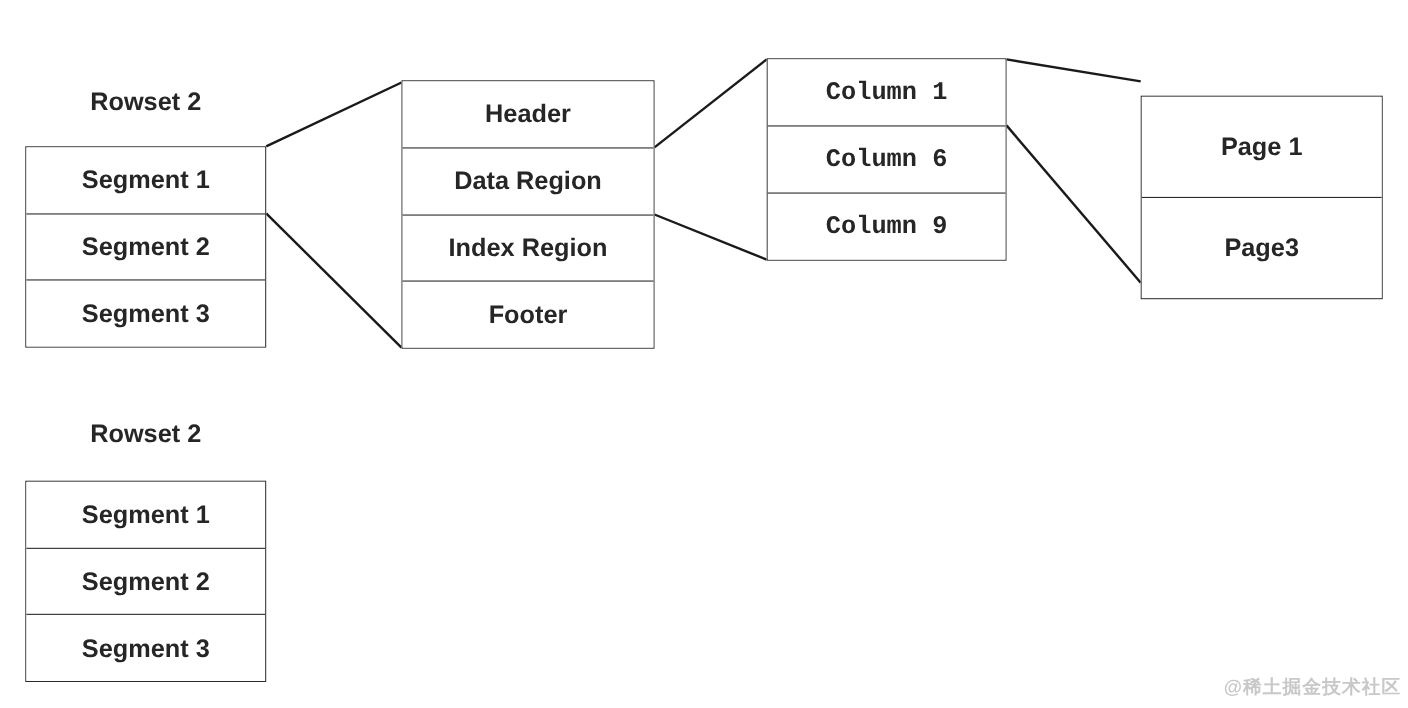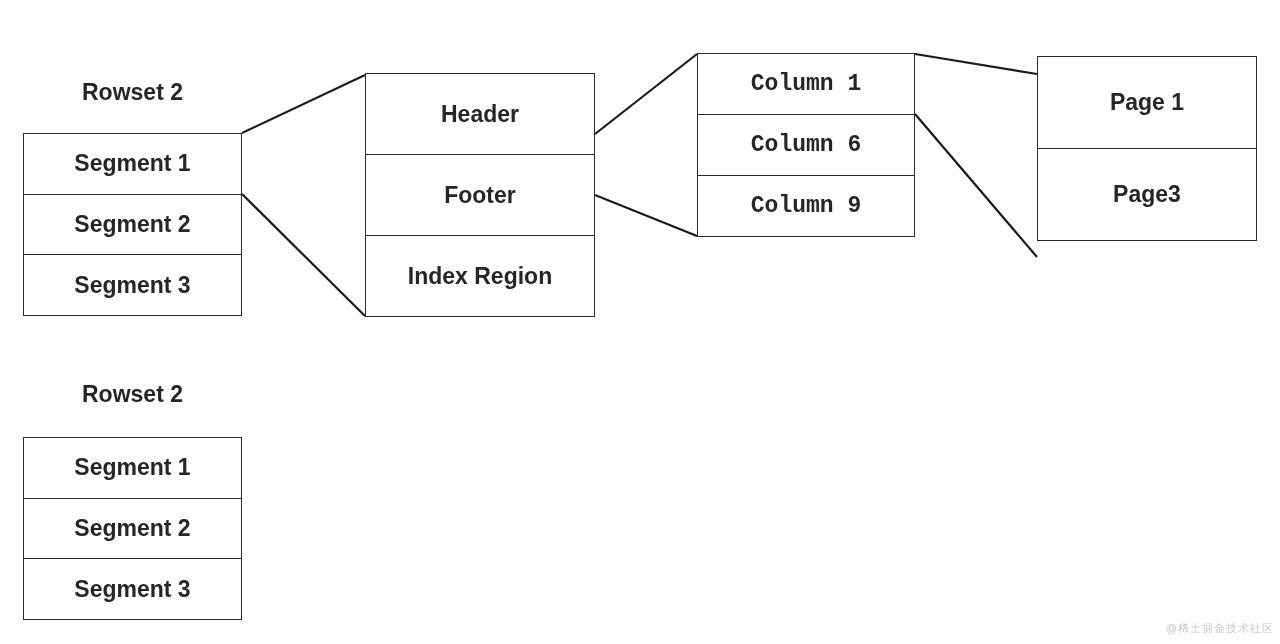--- a/index.html
+++ b/index.html
@@ -53,22 +53,22 @@
     pointer-events: none;
   }
   #connector-svg line {
     stroke: #1a1a1a;
     stroke-width: 2.2;
   }
   .watermark {
     position: absolute;
     right: 6px;
     bottom: 8px;
-    font-size: 11px;
-    font-weight: 400;
+    font-size: 17px;
+    font-weight: 700;
     color: #c8c8c8;
     letter-spacing: 1px;
   }
 </style>
 </head>
 <body>
 
 <div id="canvas">
 
   <svg id="connector-svg" viewBox="0 0 1280 644">
@@ -83,31 +83,32 @@
   <div class="group-label" style="left:23px; top:79px; width:219px;">Rowset 2</div>
 
   <div class="stack-box" style="left:23px; top:133px; width:219px; height:183px;">
     <div class="stack-row">Segment 1</div>
     <div class="stack-row">Segment 2</div>
     <div class="stack-row">Segment 3</div>
   </div>
 
   <div class="stack-box" style="left:365px; top:73px; width:230px; height:244px;">
     <div class="stack-row">Header</div>
+    <div class="stack-row">Data Region</div>
+    <div class="stack-row">Index Region</div>
     <div class="stack-row">Footer</div>
-    <div class="stack-row">Index Region</div>
   </div>
 
   <div class="stack-box" style="left:697px; top:53px; width:218px; height:184px;font-family:Liberation Mono, monospace;">
     <div class="stack-row">Column 1</div>
     <div class="stack-row">Column 6</div>
     <div class="stack-row">Column 9</div>
   </div>
 
-  <div class="stack-box" style="left:1037px; top:56px; width:220px; height:185px;">
+  <div class="stack-box" style="left:1037px; top:87px; width:220px; height:185px;">
     <div class="stack-row">Page 1</div>
     <div class="stack-row">Page3</div>
   </div>
 
   <div class="group-label" style="left:23px; top:381px; width:219px;">Rowset 2</div>
 
   <div class="stack-box" style="left:23px; top:437px; width:219px; height:183px;">
     <div class="stack-row">Segment 1</div>
     <div class="stack-row">Segment 2</div>
     <div class="stack-row">Segment 3</div>

